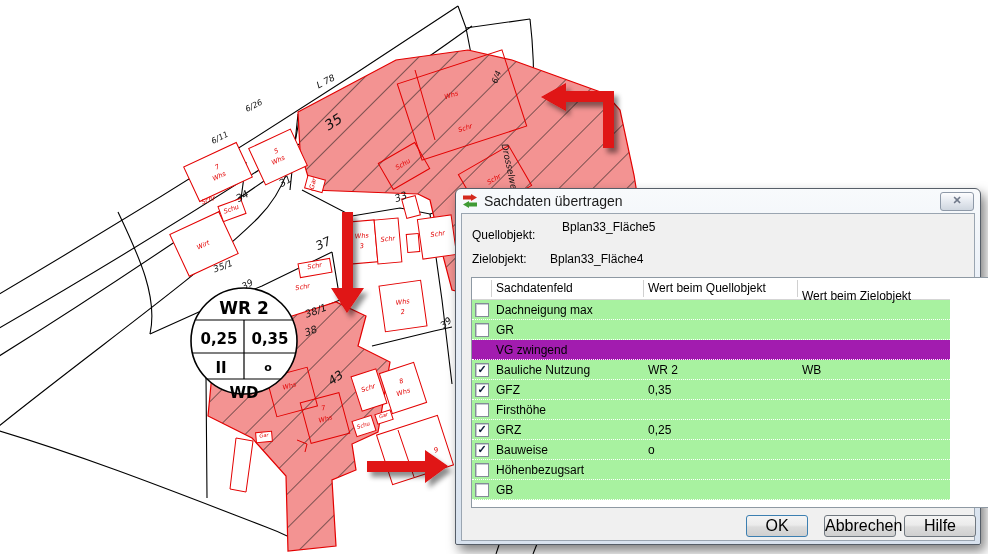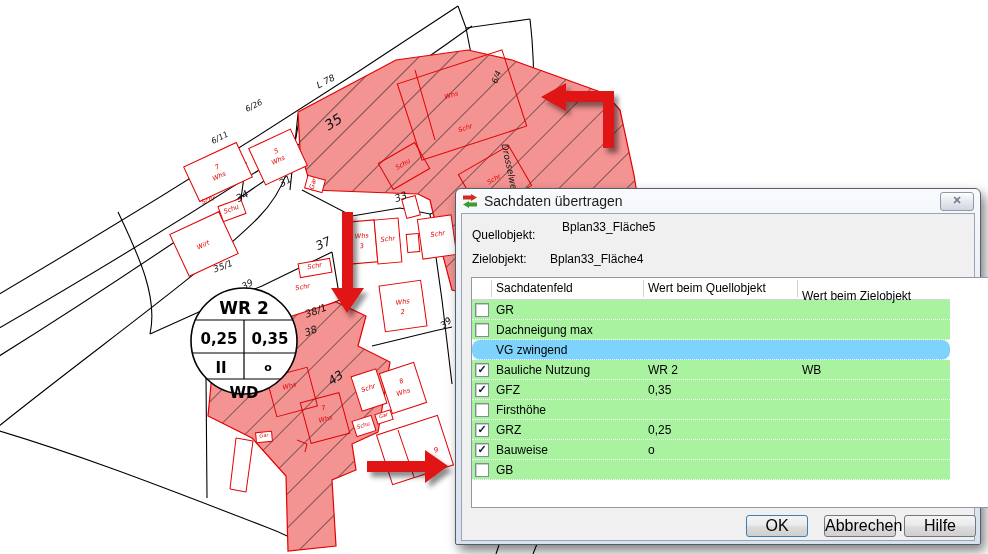--- a/index.html
+++ b/index.html
@@ -23,21 +23,21 @@
   .lbl,.val{position:absolute;font-size:12px;color:#000;}
   .grid{position:absolute;left:9px;top:63px;width:560px;height:231px;background:#fff;
     border:1px solid #8e99a3;box-sizing:border-box;overflow:hidden;}
   .gridbody{width:478px;}
   .ghead{display:flex;height:21px;background:#fff;border-bottom:1px solid #d5d5d5;
     font-size:12px;color:#000;align-items:center;}
   .ghead span{padding:0 4px;box-sizing:border-box;border-right:1px solid #d0d0d0;height:17px;line-height:17px;}
   .gc0{width:20px;} .gc1{width:152px;} .gc2{width:154px;} .gc3{flex:1;border-right:none!important;margin-top:16px;}
   .trow{display:flex;height:20px;align-items:center;font-size:12px;color:#000;
     border-bottom:1px dotted #fff;box-sizing:border-box;}
-  .trow.green{background:#a8f2a0;} .trow.red{background:#7dd3fc;border-radius:8px;}
+  .trow.green{background:#a8f2a0;} .trow.red{background:#a21caf;}
   .cbcell{width:20px;display:flex;justify-content:center;}
   .cb{width:12px;height:12px;background:#fff;border:1px solid #848c98;
     box-shadow:inset 1px 1px 0 #c7ccd3;font-size:11px;line-height:11px;text-align:center;
     color:#10203a;font-weight:bold;}
   .c-field{width:152px;padding:0 4px;box-sizing:border-box;}
   .c-src{width:154px;padding:0 4px;box-sizing:border-box;}
   .c-tgt{flex:1;padding:0 4px;box-sizing:border-box;}
   .vscroll{position:absolute;right:0;top:0;bottom:0;width:17px;background:#f1f2f3;
     border-left:1px solid #c5c9cd;box-sizing:border-box;}
   .sbtn{position:absolute;left:0;width:16px;height:16px;border:1px solid #b6bcc3;border-radius:2px;
@@ -227,29 +227,29 @@
         <div class="ghead">
           <span class="gc0"></span>
           <span class="gc1">Sachdatenfeld</span>
           <span class="gc2">Wert beim Quellobjekt</span>
           <span class="gc3">Wert beim Zielobjekt</span>
         </div>
         <div class="trow green">
             <span class="cbcell">
               <span class="cb"></span>
             </span>
+            <span class="c-field">Dachneigung max</span>
+            <span class="c-src"></span>
+            <span class="c-tgt"></span>
+          </div>
+        <div class="trow green">
+            <span class="cbcell">
+              <span class="cb"></span>
+            </span>
             <span class="c-field">GR</span>
-            <span class="c-src"></span>
-            <span class="c-tgt"></span>
-          </div>
-        <div class="trow green">
-            <span class="cbcell">
-              <span class="cb"></span>
-            </span>
-            <span class="c-field">Dachneigung max</span>
             <span class="c-src"></span>
             <span class="c-tgt"></span>
           </div>
         <div class="trow red">
             <span class="cbcell">
               <span class="cb" style="visibility: hidden;"></span>
             </span>
             <span class="c-field">VG zwingend</span>
             <span class="c-src"></span>
             <span class="c-tgt"></span>
@@ -285,20 +285,28 @@
             <span class="c-field">GRZ</span>
             <span class="c-src">0,25</span>
             <span class="c-tgt"></span>
           </div>
         <div class="trow green">
             <span class="cbcell">
               <span class="cb">✓</span>
             </span>
             <span class="c-field">Bauweise</span>
             <span class="c-src">o</span>
+            <span class="c-tgt"></span>
+          </div>
+        <div class="trow green">
+            <span class="cbcell">
+              <span class="cb"></span>
+            </span>
+            <span class="c-field">Höhenbezugsart</span>
+            <span class="c-src"></span>
             <span class="c-tgt"></span>
           </div>
         <div class="trow green">
             <span class="cbcell">
               <span class="cb"></span>
             </span>
             <span class="c-field">GB</span>
             <span class="c-src"></span>
             <span class="c-tgt"></span>
           </div>

